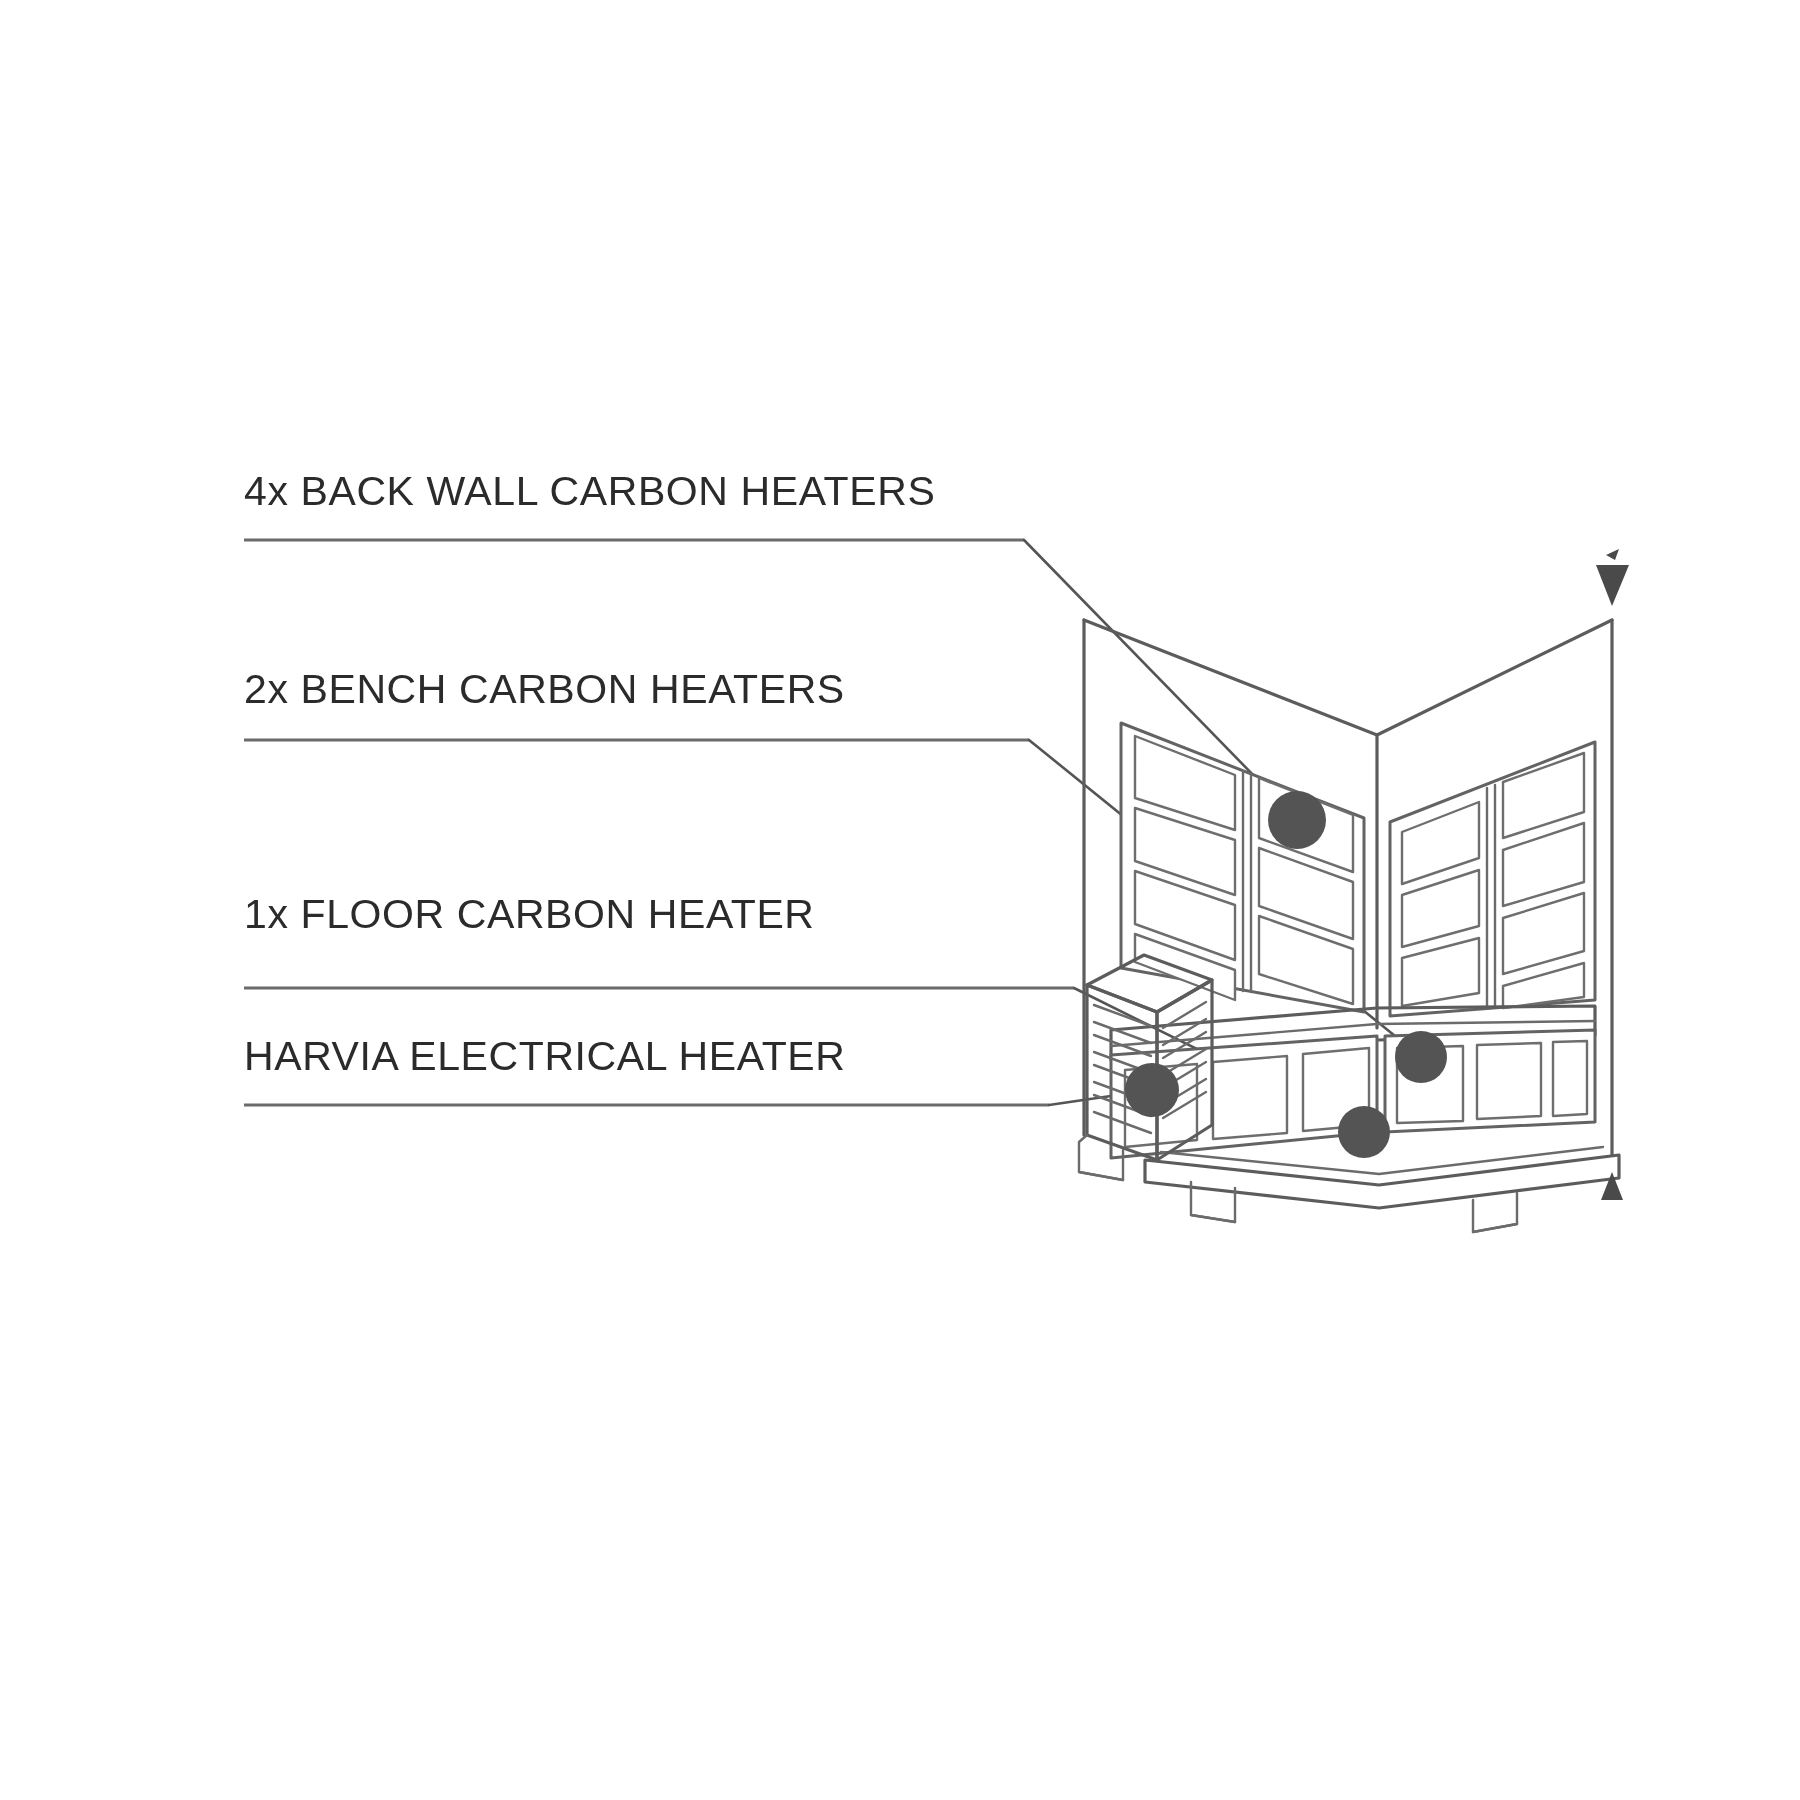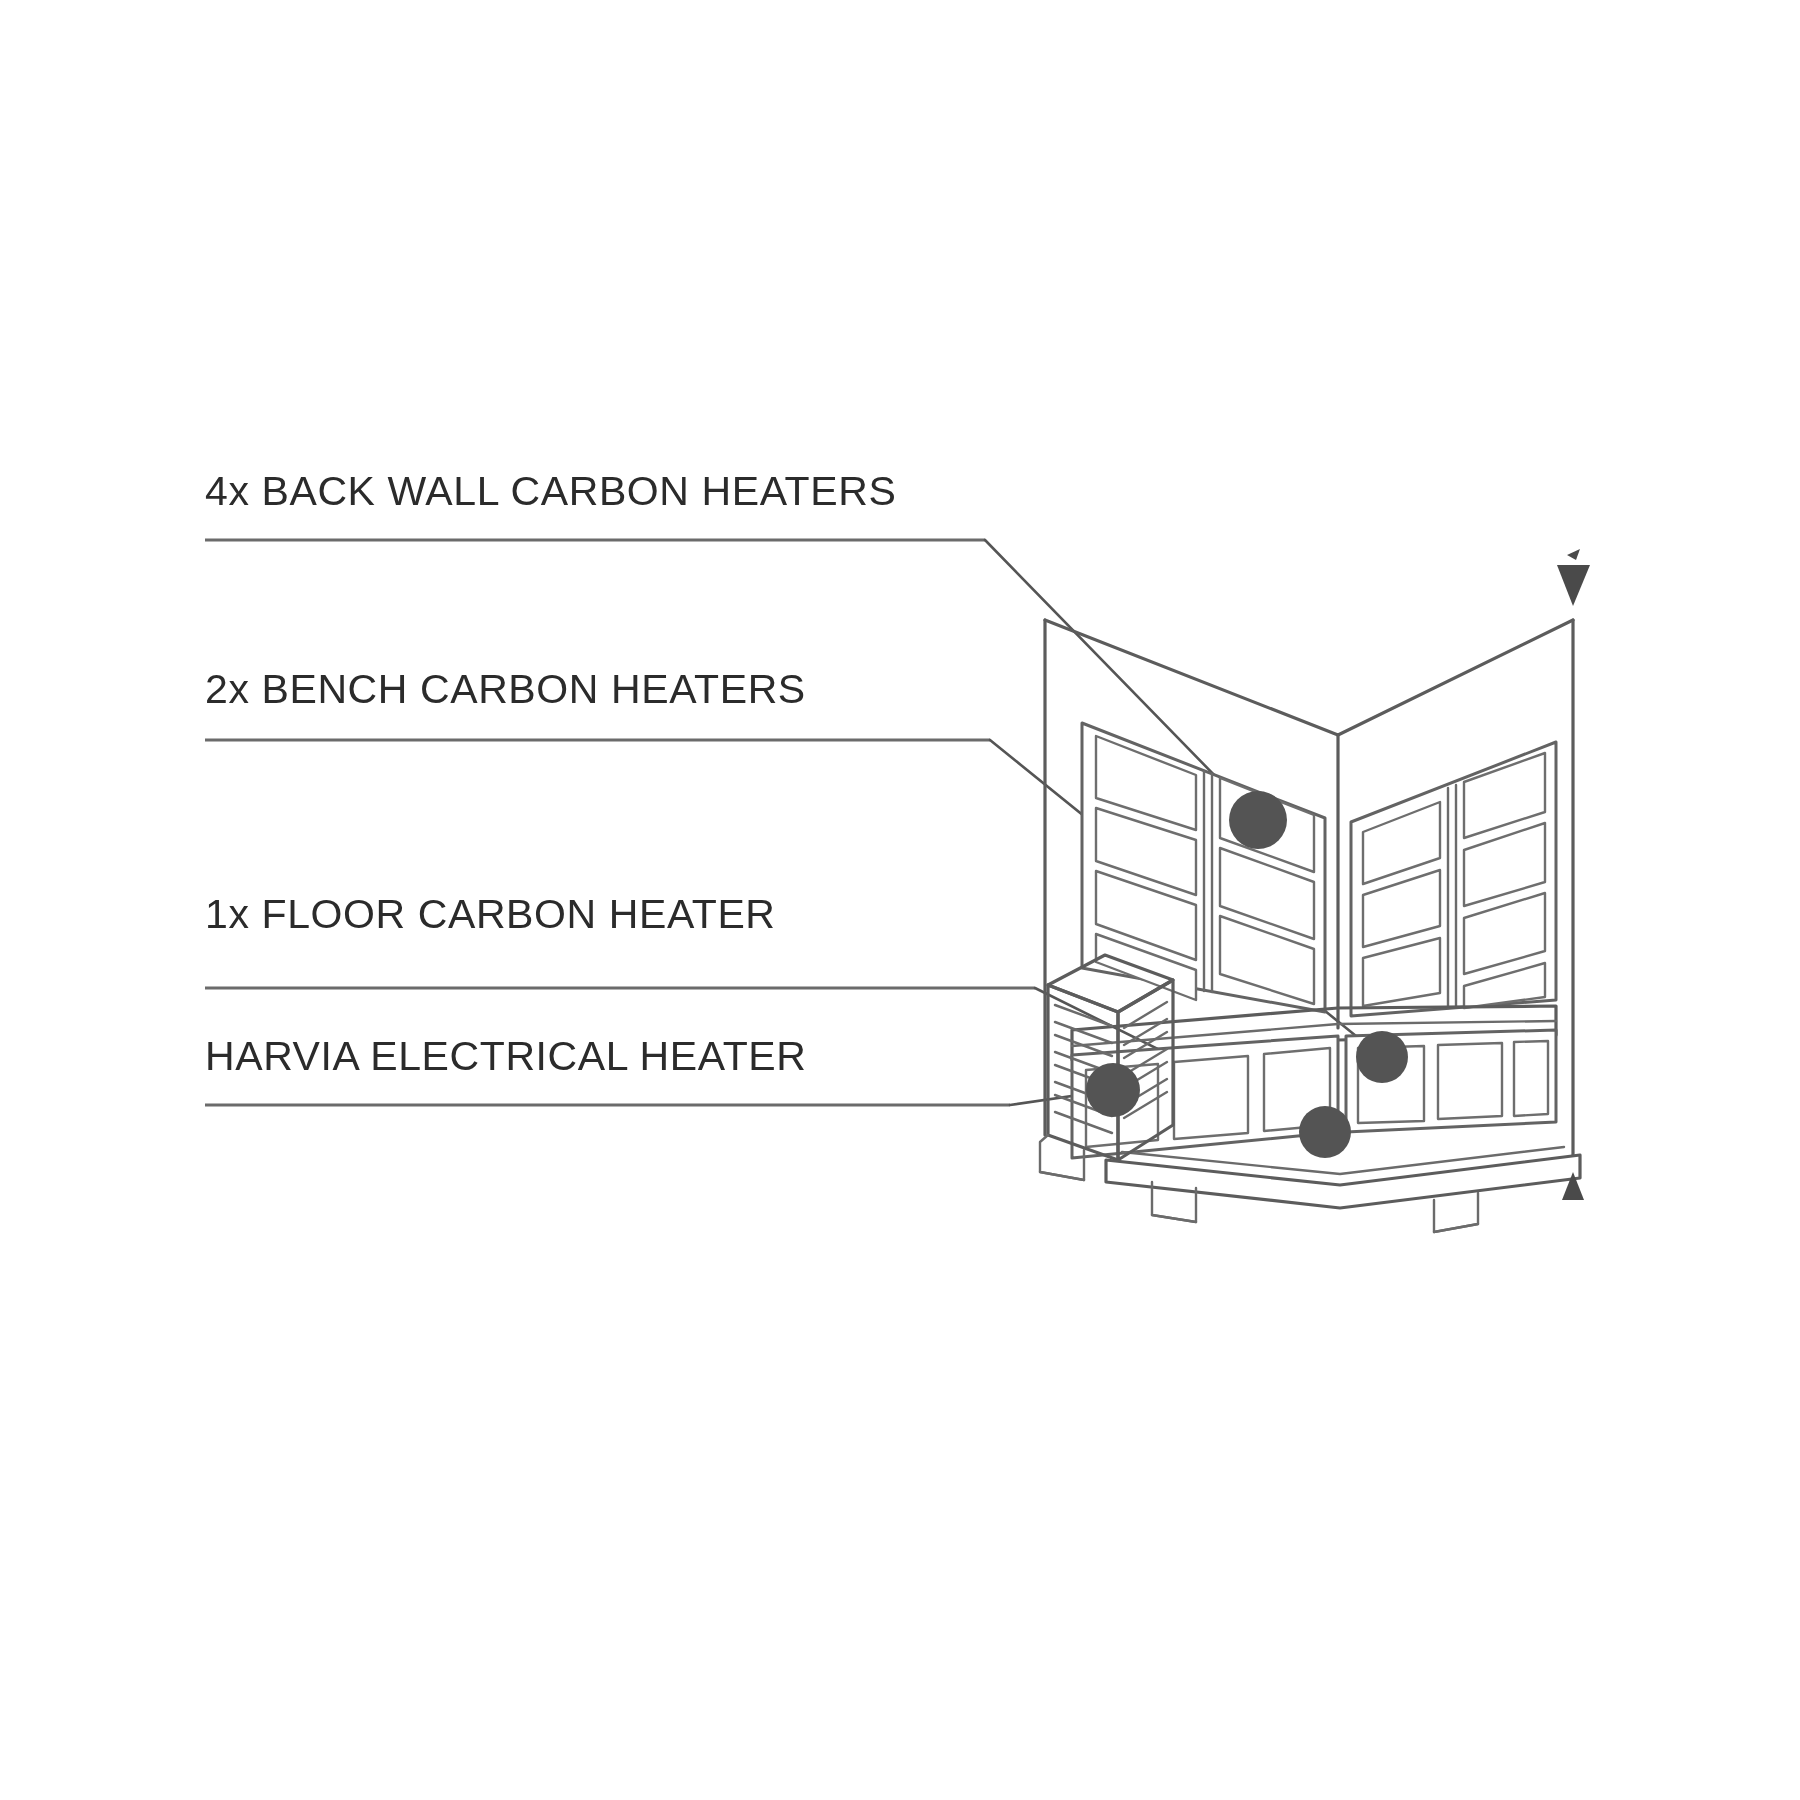--- a/index.html
+++ b/index.html
@@ -13,20 +13,21 @@
     font-family: "Liberation Sans", sans-serif;
     position: relative;
     overflow: hidden;
   }
   #diagram-root {
     position: absolute;
     left: 0;
     top: 0;
     width: 1487px;
     height: 1800px;
+    padding-left: 39px;
   }
   svg.canvas {
     display: block;
     width: 1800px;
     height: 1800px;
   }
   .callout-label {
     font-family: "Liberation Sans", sans-serif;
     font-size: 41px;
     font-weight: 400;

